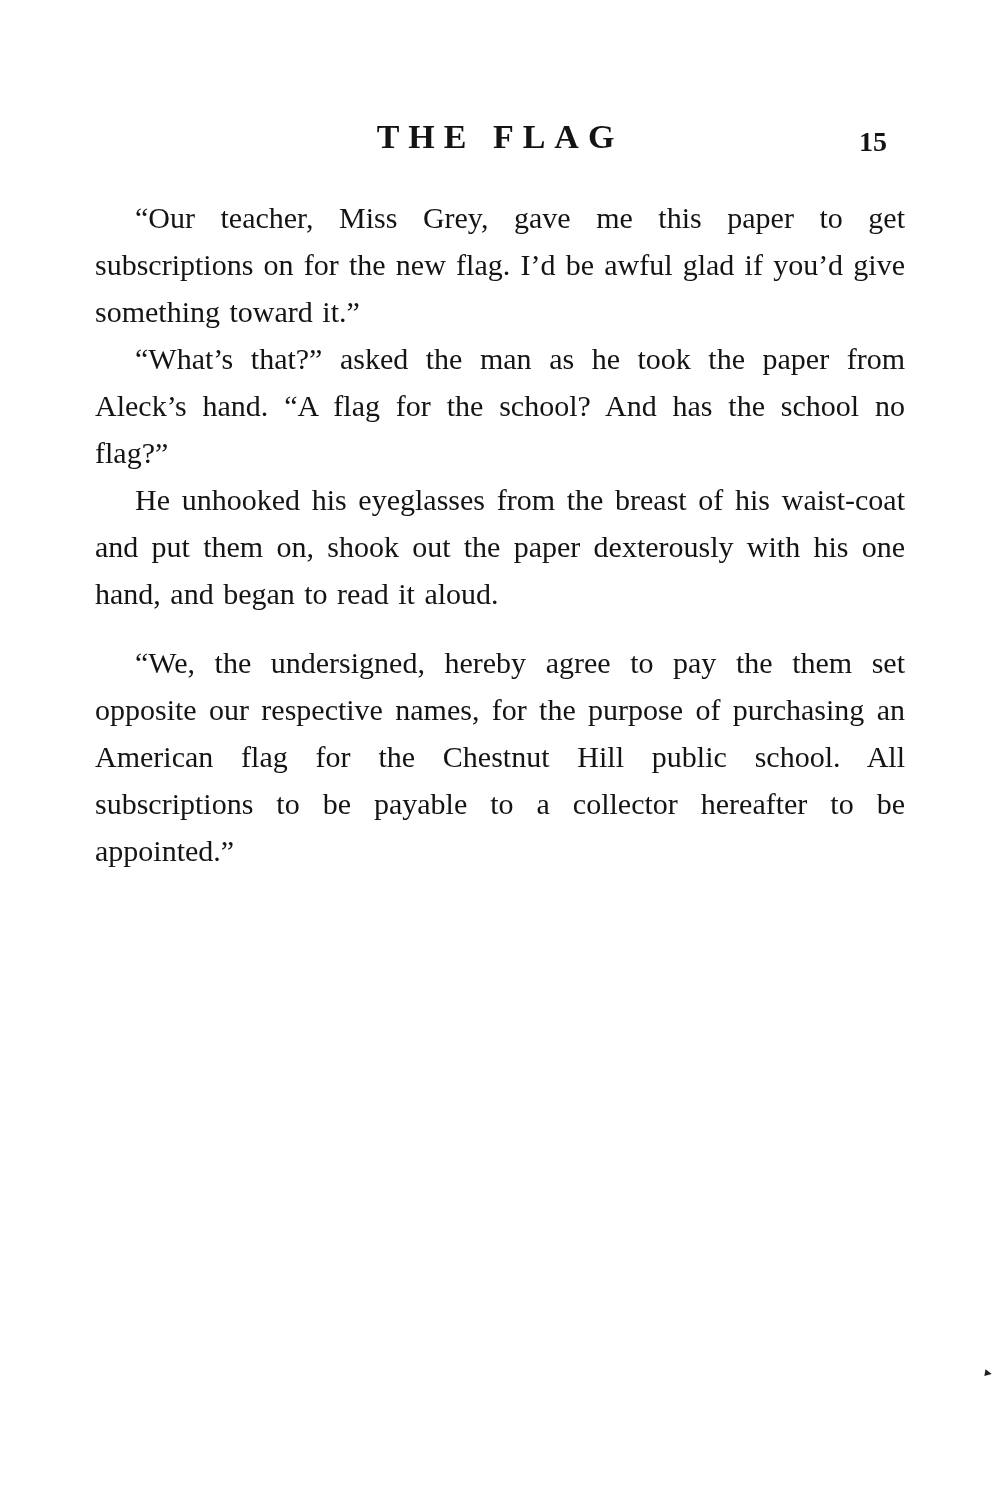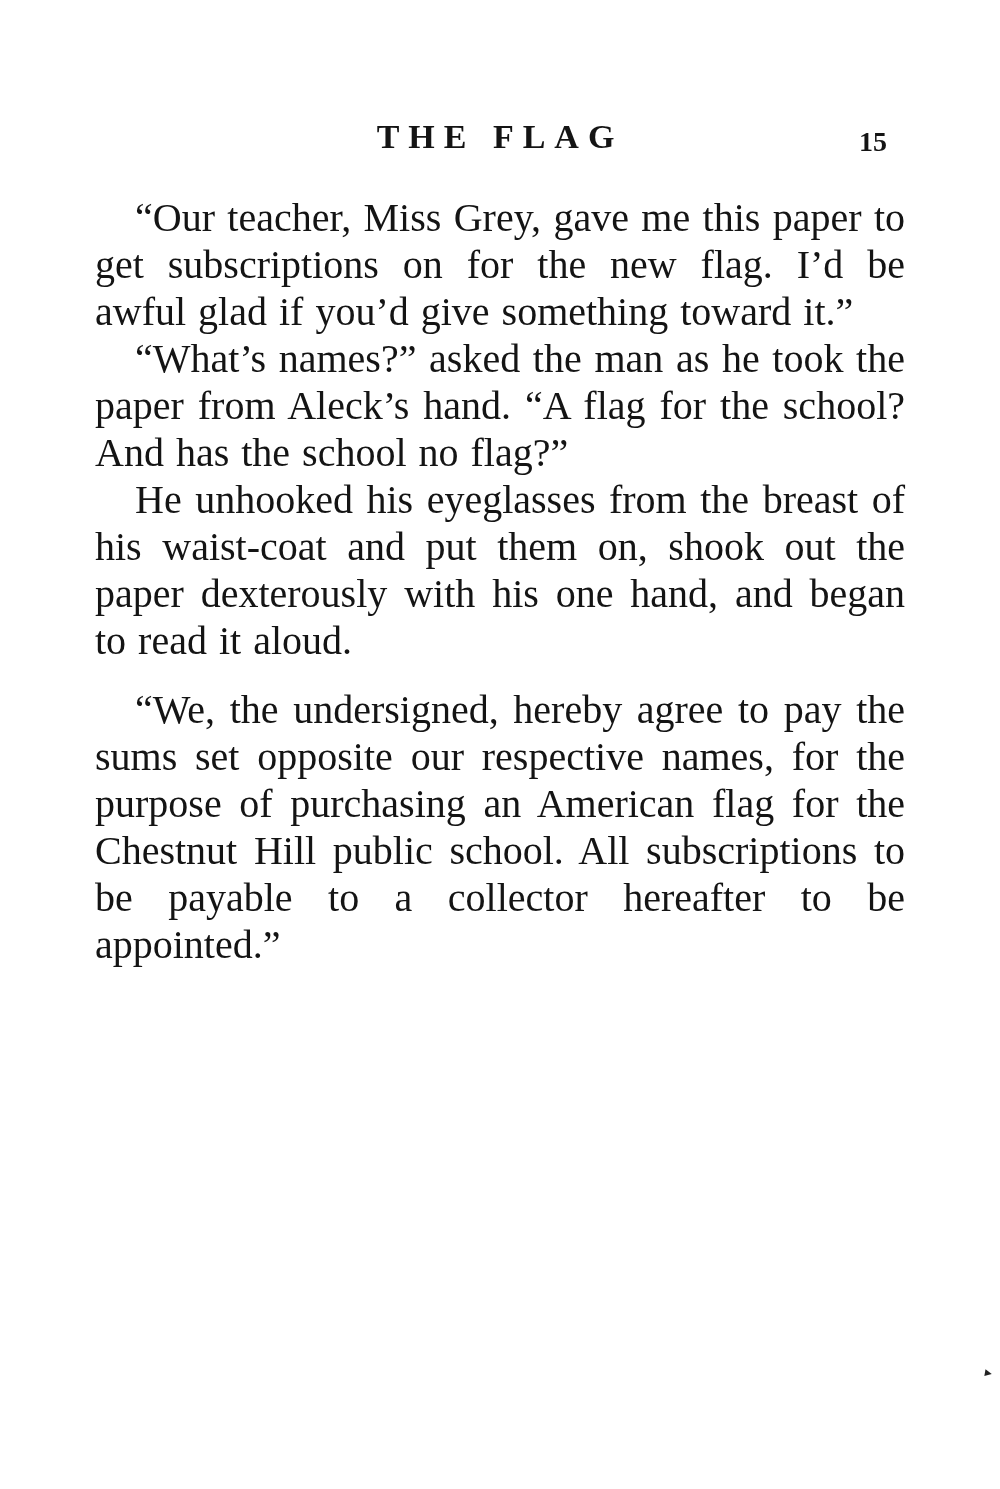--- a/index.html
+++ b/index.html
@@ -34,21 +34,21 @@
   }
   .running-head .folio {
     position: absolute;
     right: 18px;
     top: 8px;
     font-size: 28px;
     font-weight: 600;
   }
   .body-text p {
     margin: 0;
-    font-size: 40px;
+    font-size: 30px;
     line-height: 47px;
     text-align: justify;
     text-indent: 40px;
     word-spacing: 2px;
   }
   .body-text p.gap-top {
     margin-top: 22px;
   }
   .printers-mark {
     position: absolute;
@@ -64,20 +64,20 @@
 
 <div class="page">
 
   <div class="running-head">
     <div class="title">THE FLAG</div>
     <div class="folio">15</div>
   </div>
 
   <div class="body-text">
     <p>“Our teacher, Miss Grey, gave me this paper to get subscriptions on for the new flag.  I’d be awful glad if you’d give something toward it.”</p>
-    <p>“What’s names?” asked the man as he took the paper from Aleck’s hand.  “A flag for the school?   And has the school no flag?”</p>
+    <p>“What’s that?” asked the man as he took the paper from Aleck’s hand.  “A flag for the school?   And has the school no flag?”</p>
     <p>He unhooked his eyeglasses from the breast of his waist-coat and put them on, shook out the paper dexterously with his one hand, and began to read it aloud.</p>
-    <p class="gap-top">“We, the undersigned, hereby agree to pay the sums set opposite our respective names, for the purpose of purchasing an American flag for the Chestnut Hill public school.  All subscriptions to be payable to a collector hereafter to be appointed.”</p>
+    <p class="gap-top">“We, the undersigned, hereby agree to pay the them set opposite our respective names, for the purpose of purchasing an American flag for the Chestnut Hill public school.  All subscriptions to be payable to a collector hereafter to be appointed.”</p>
   </div>
 
   <div class="printers-mark">▸</div>
 
 </div>
 
 </body></html>

